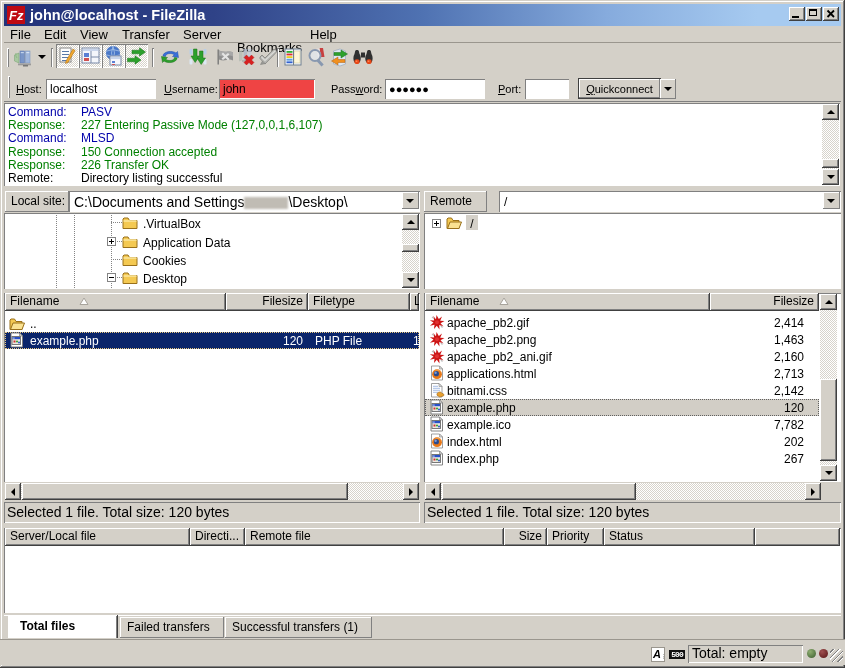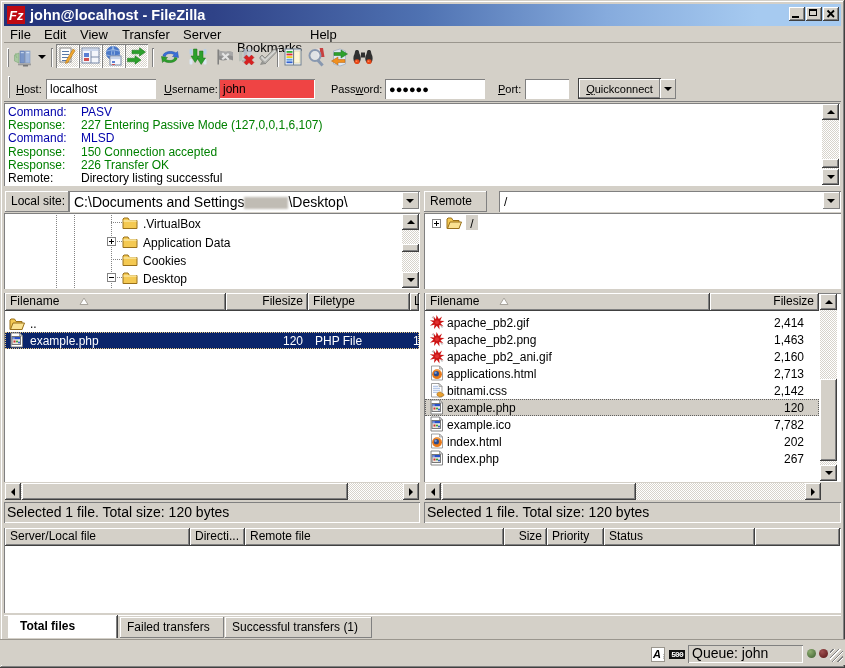--- a/index.html
+++ b/index.html
@@ -504,17 +504,17 @@
 <div class="abs" style="left:4px;top:613px;width:837px;height:27px;" id="tabs">
   <div class="abs" style="left:0;top:2px;width:837px;height:1px;background:#fff;"></div>
   <div class="abs" style="left:4px;top:2px;width:110px;height:23px;background:#fff;box-shadow: inset -1px 0 #404040, inset 1px 1px #fff, inset -2px 0 #808080;font-weight:bold;line-height:22px;padding-left:12px;">Total files</div>
   <div class="abs raised1" style="left:116px;top:4px;width:104px;height:21px;background:#D4D0C8;line-height:20px;padding-left:7px;">Failed transfers</div>
   <div class="abs raised1" style="left:221px;top:4px;width:147px;height:21px;background:#D4D0C8;line-height:20px;padding-left:7px;">Successful transfers (1)</div>
 </div>
 
 <div class="abs" style="left:0px;top:639px;width:845px;height:26px;background:#D4D0C8;border-top:1px solid #9a968e;">
   <div class="abs" style="left:651px;top:7px;width:14px;height:15px;background:#fff;border:1px solid #9a968e;text-align:left;line-height:13px;font-size:11px;font-weight:bold;font-style:italic;padding-left:1px;">A<span style="position:absolute;left:9px;top:2px;font-size:5px;font-style:normal;font-weight:normal;letter-spacing:0;">⋮</span></div>
   <div class="abs" style="left:669px;top:10px;width:16px;height:9px;background:#111;color:#fff;font-size:8px;text-align:center;line-height:9px;font-weight:bold;font-family:Liberation Mono,monospace;letter-spacing:-1px;">500</div>
-  <div class="abs sunken1" style="left:688px;top:5px;width:115px;height:18px;line-height:17px;padding-left:4px;font-size:14px;">Queue: john</div>
+  <div class="abs sunken1" style="left:688px;top:5px;width:115px;height:18px;line-height:17px;padding-left:4px;font-size:14px;">Total: empty</div>
   <div class="abs" style="left:807px;top:9px;width:9px;height:9px;border-radius:50%;background:radial-gradient(circle at 35% 30%,#8fae70,#3a5c2e);"></div>
   <div class="abs" style="left:819px;top:9px;width:9px;height:9px;border-radius:50%;background:radial-gradient(circle at 35% 30%,#9f5050,#571414);"></div>
   <div class="abs" style="right:2px;bottom:3px;width:13px;height:13px;background:repeating-linear-gradient(135deg,transparent 0 2px,#808080 2px 3px,#fff 3px 4px);"></div>
 </div>
 
 </body></html>

